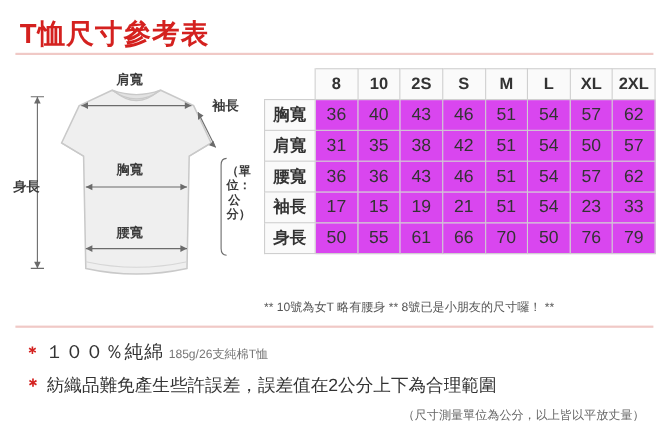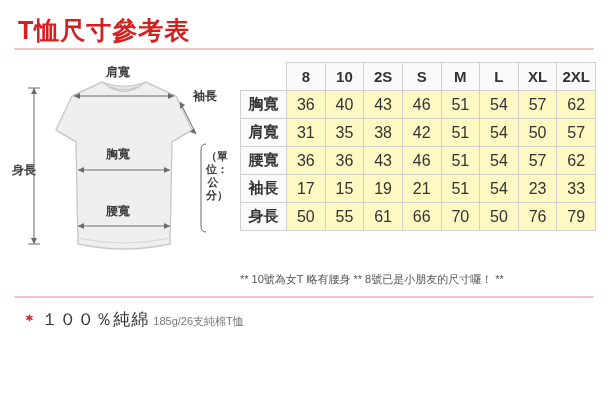--- a/index.html
+++ b/index.html
@@ -55,21 +55,21 @@
     border-collapse:collapse;
     width:356px;
     table-layout:fixed;
   }
   table.sizes th, table.sizes td{
     border:1px solid #cfcfcf;
     text-align:center;
     font-size:16px;
     height:27px;
     color:#333;
-    background:#fef9c3;
+    background:#d946ef;
     padding:0;
   }
   table.sizes th{
     font-weight:bold;
     font-size:15px;
     background:#fafafa;
   }
   table.sizes th.corner{border-left:none;border-top:none;background:#ffffff;}
   table.sizes td.rowhead{
     font-weight:bold;font-size:15px;background:#fafafa;
@@ -245,15 +245,20 @@
 
   <div class="bottom-rule"></div>
 
   <div class="note-row note1">
     <span class="star">＊</span>
     <span class="big">１００％純綿</span>
     <span class="small-gray">185g/26支純棉T恤</span>
   </div>
 
 
-
+  <div class="note-row note2">
+    <span class="star">＊</span>
+    <span>紡織品難免產生些許誤差，誤差值在2公分上下為合理範圍</span>
+  </div>
+
+  <div class="note3">（尺寸測量單位為公分，以上皆以平放丈量）</div>
 
 </div>
 
 </body></html>

